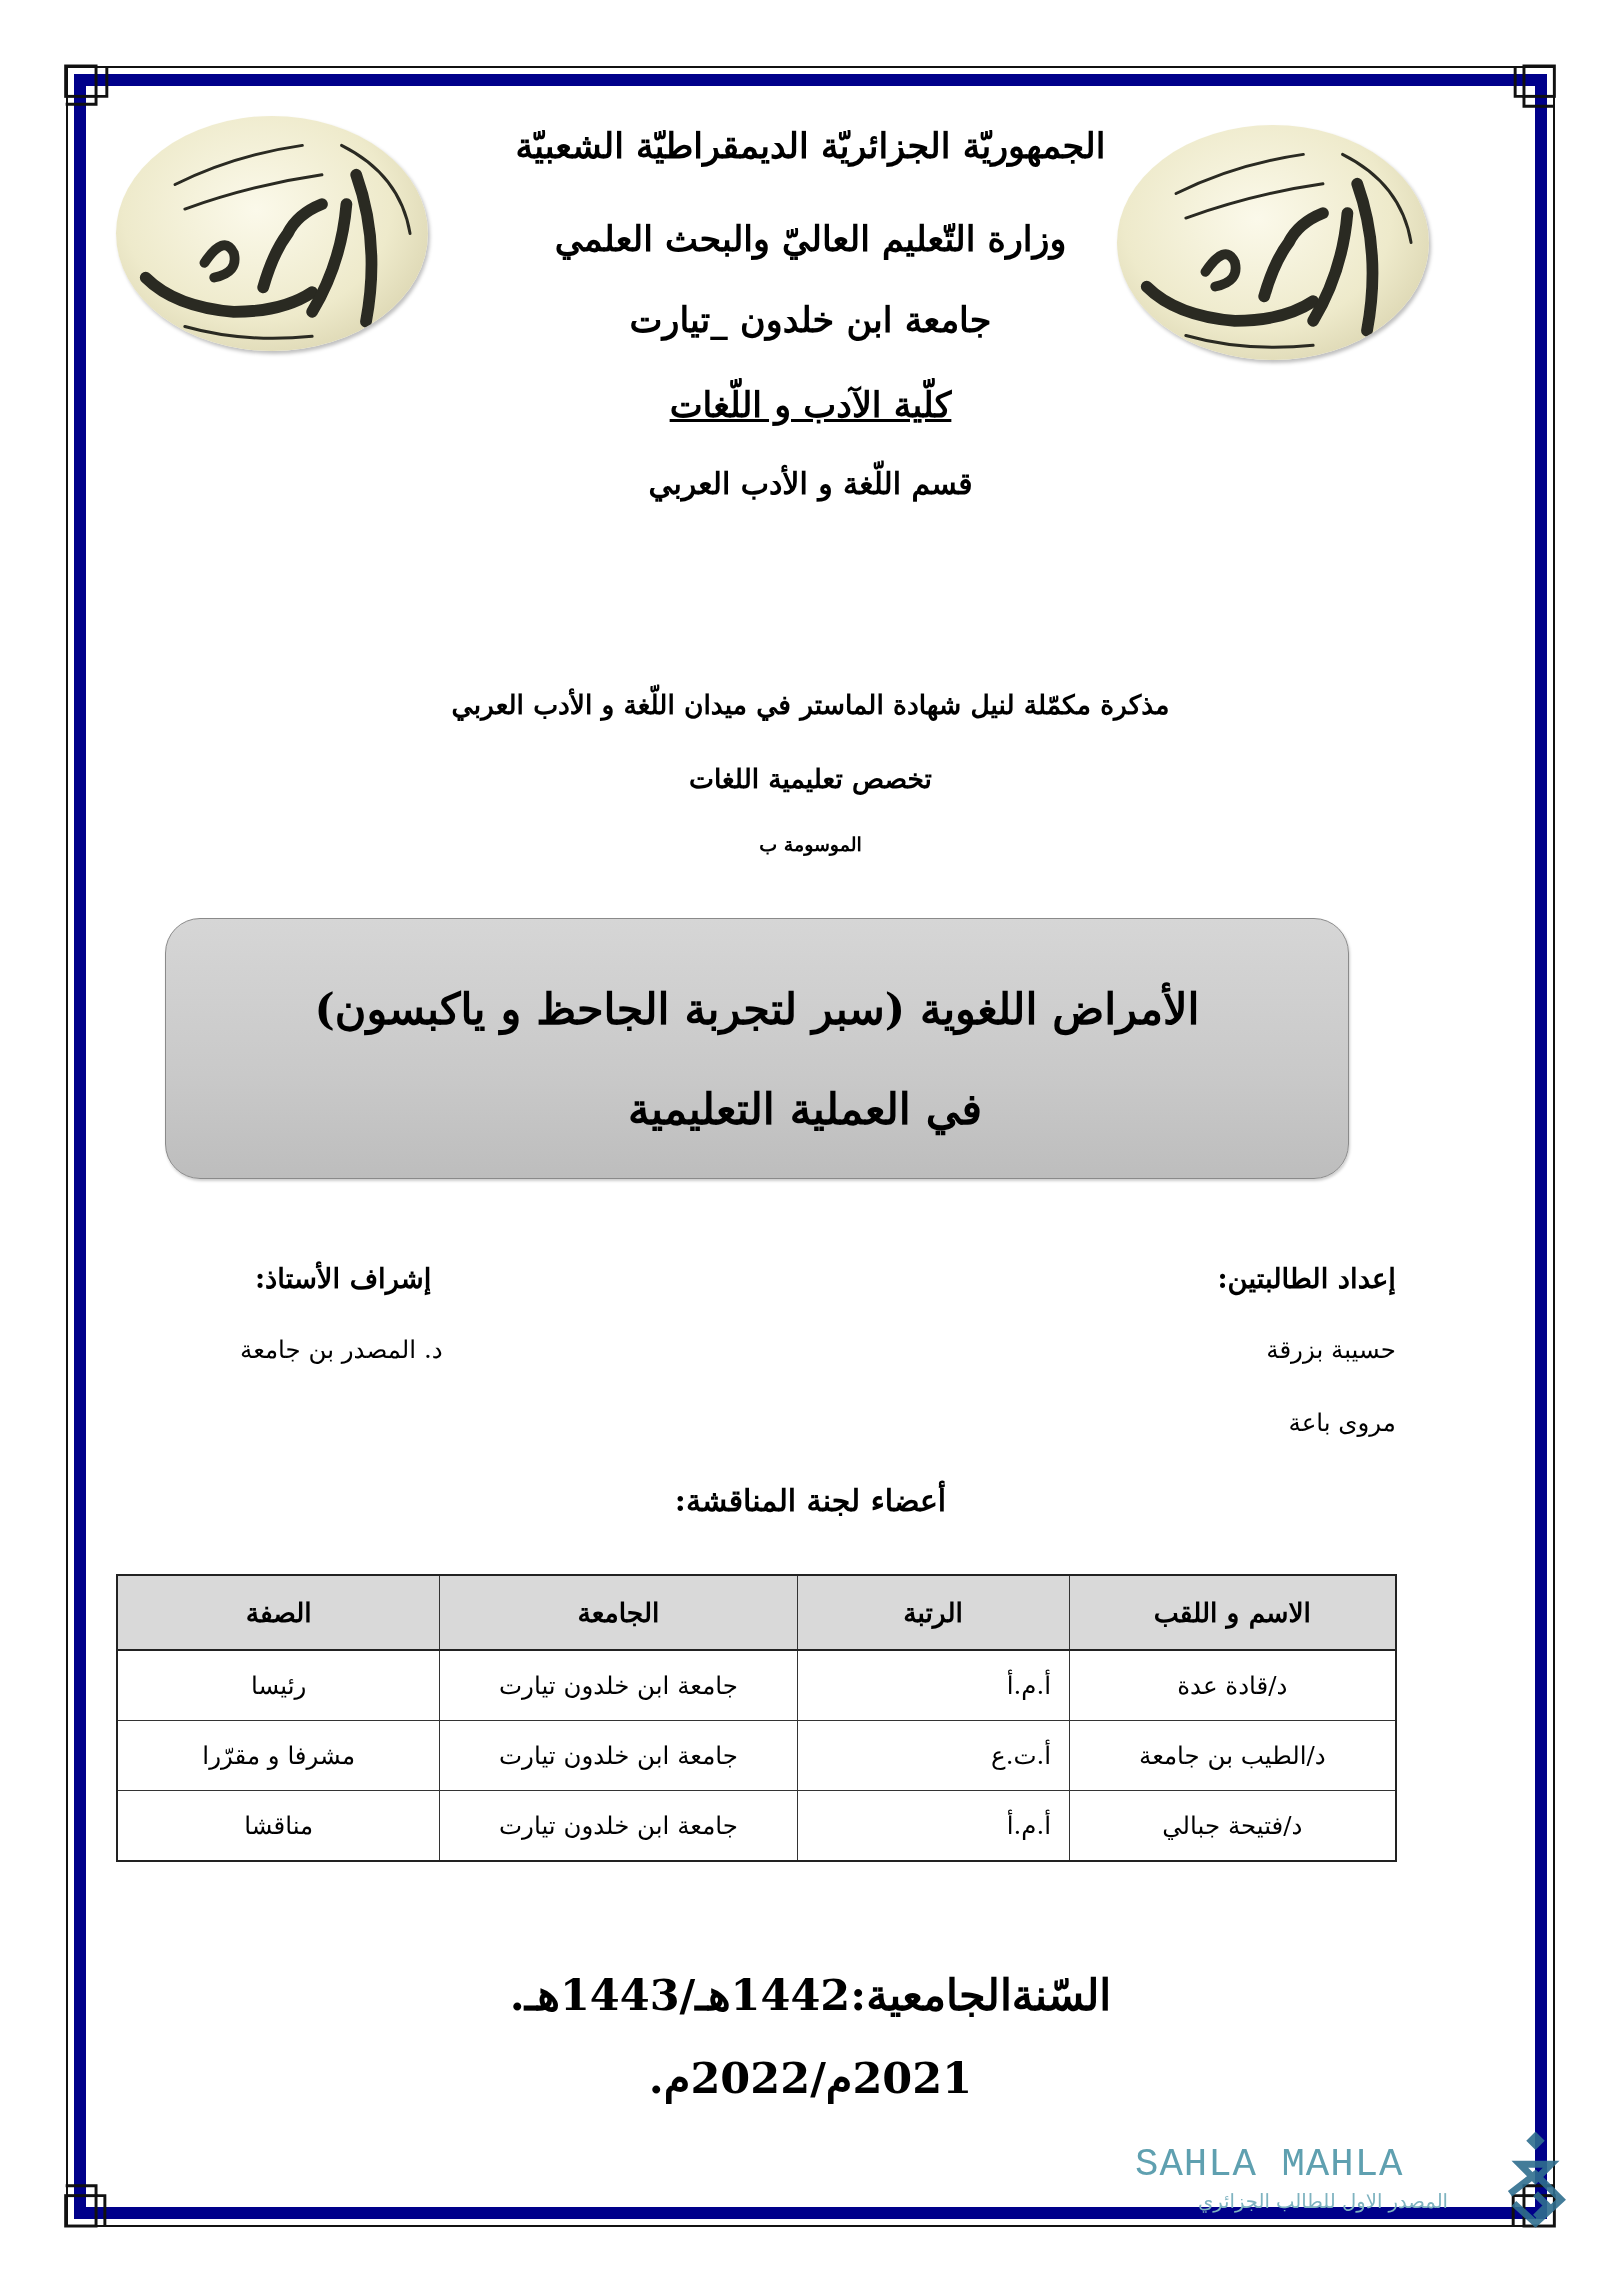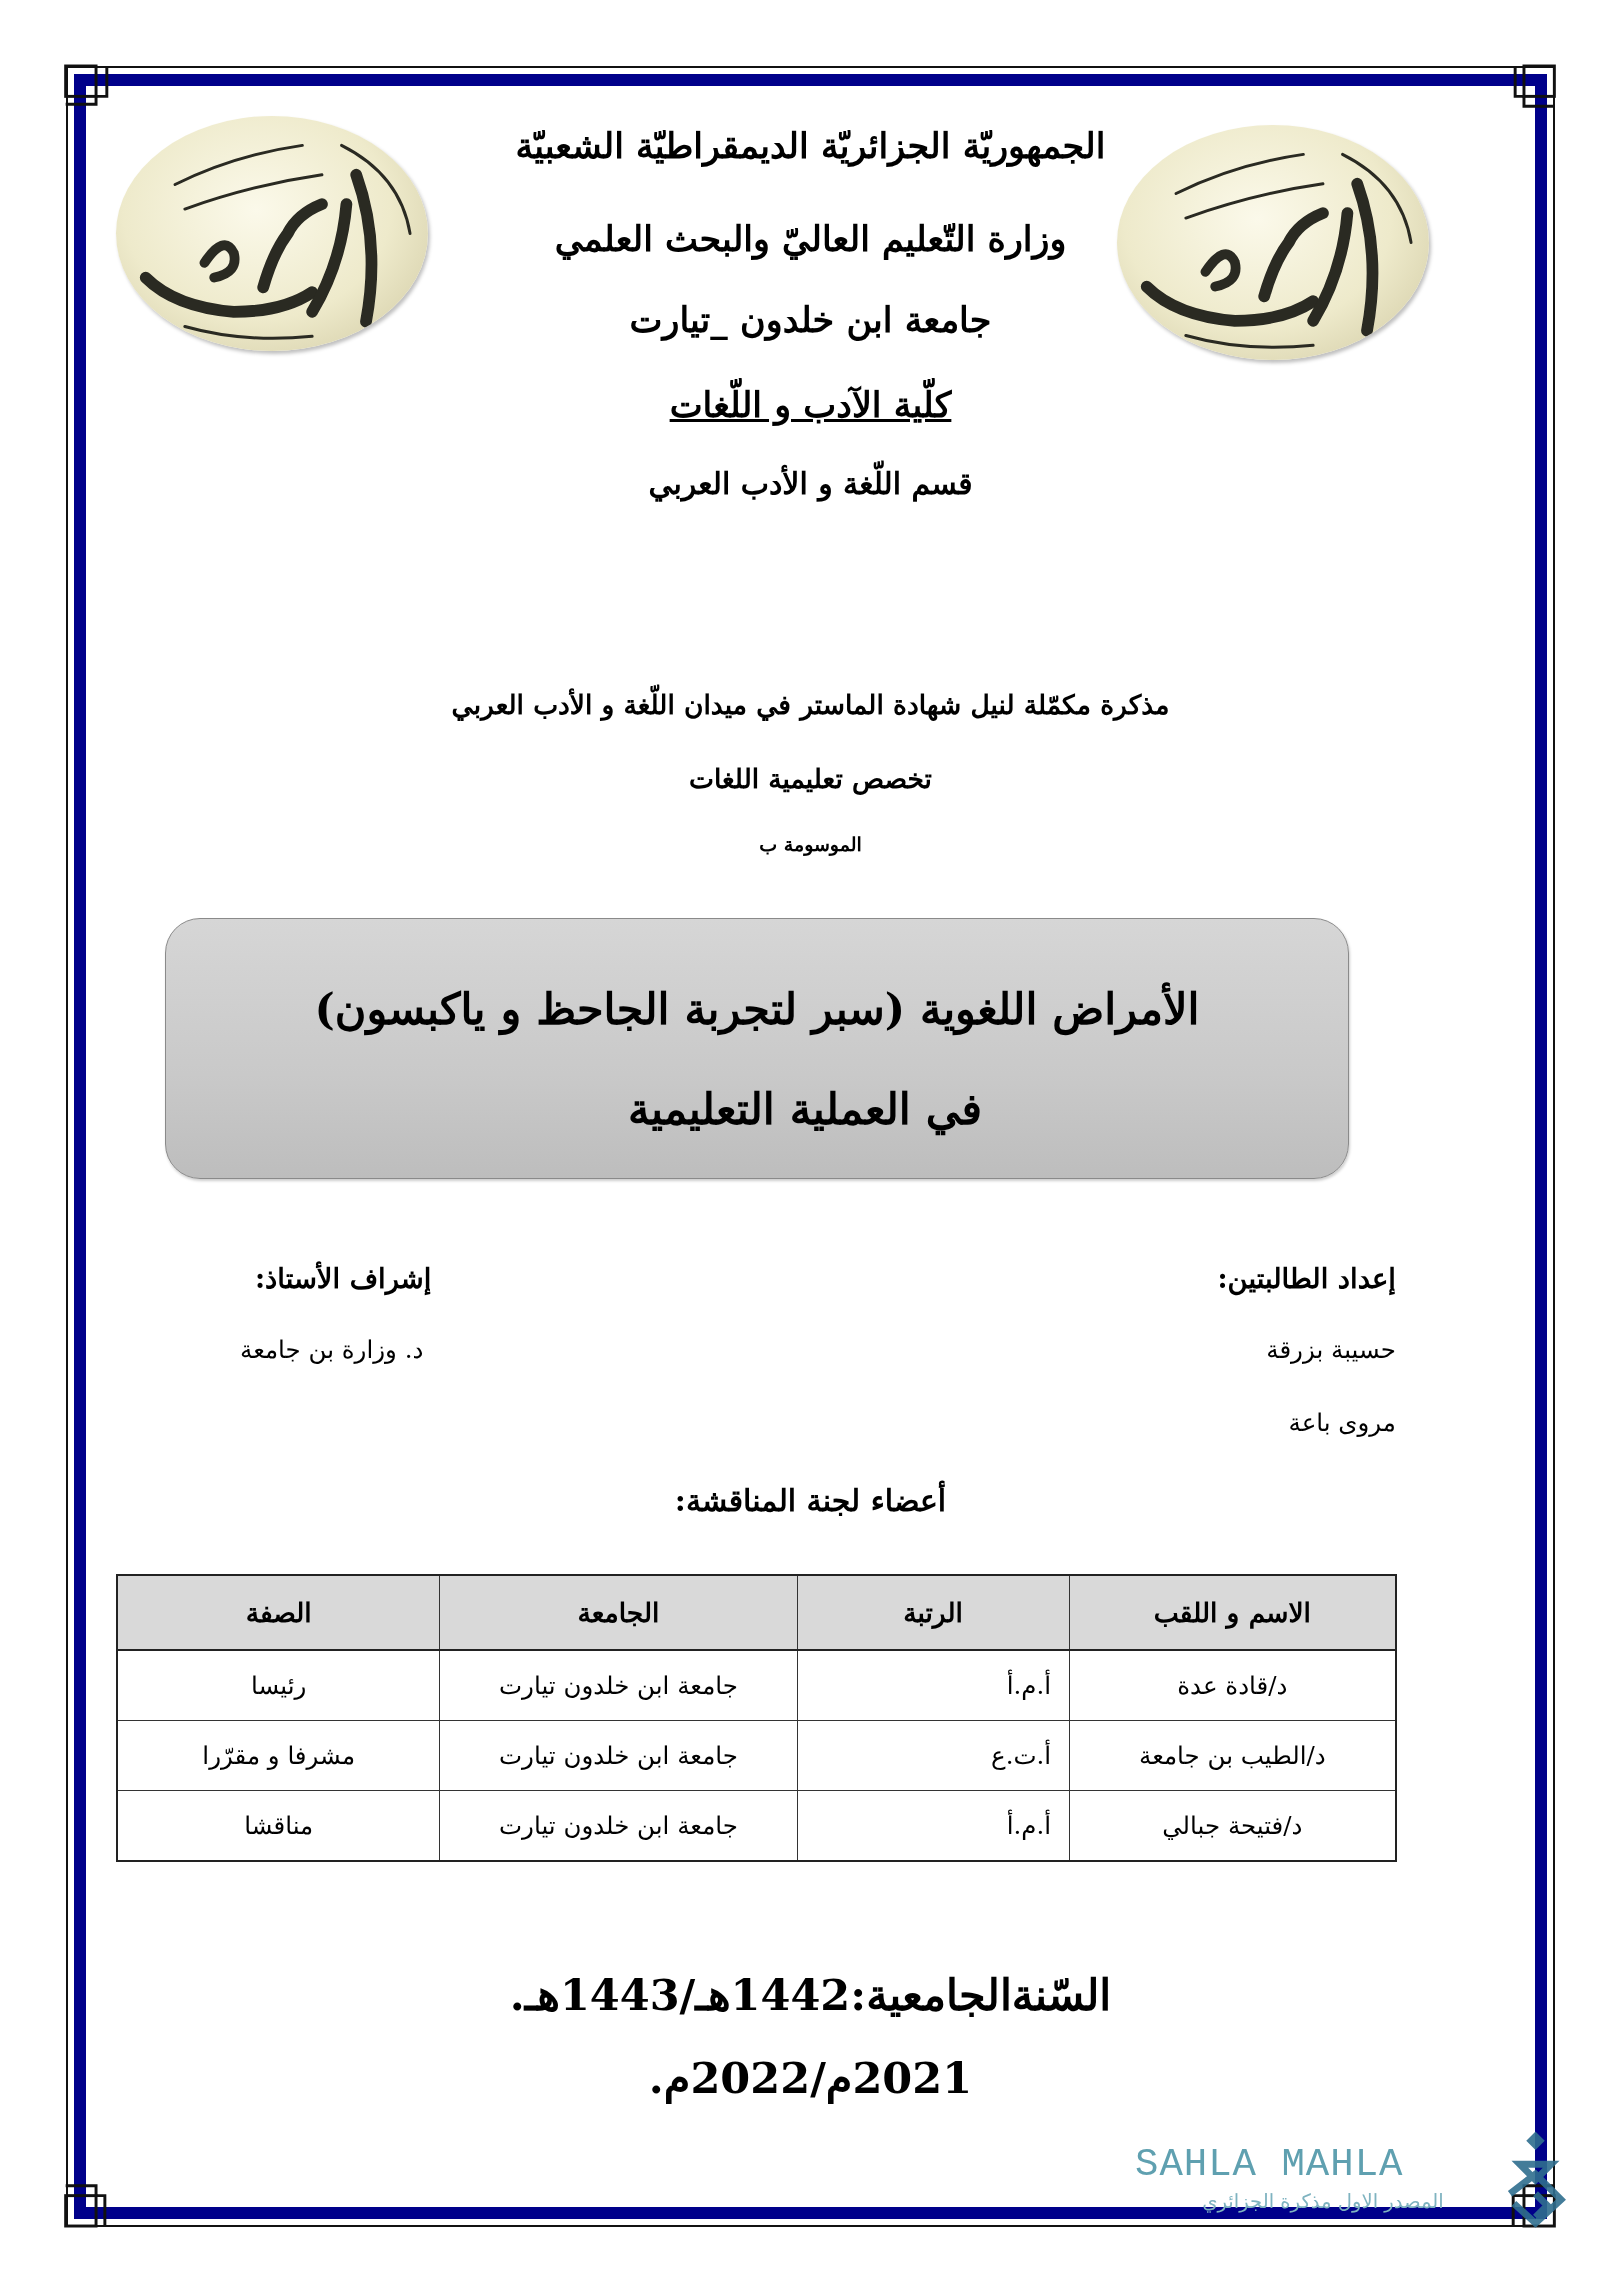--- a/index.html
+++ b/index.html
@@ -135,21 +135,21 @@
 
 <div class="title-box">
   <div class="title-line l1 rtl">الأمراض اللغوية  (سبر لتجربة الجاحظ و ياكبسون)</div>
   <div class="title-line l2 rtl">في العملية التعليمية</div>
 </div>
 
 <div class="abs rtl lbl-students">إعداد الطالبتين:</div>
 <div class="abs rtl lbl-super">إشراف الأستاذ:</div>
 <div class="abs rtl student1">حسيبة  بزرقة</div>
 <div class="abs rtl student2">مروى باعة</div>
-<div class="abs rtl supervisor">د. وزارة بن جامعة</div>
+<div class="abs rtl supervisor">د. المصدر بن جامعة</div>
 
 <div class="abs rtl committee-title">أعضاء لجنة المناقشة:</div>
 
 <table class="committee rtl">
   <thead>
     <tr>
       <th class="col-name">الاسم و اللقب</th>
       <th class="col-rank">الرتبة</th>
       <th class="col-univ">الجامعة</th>
       <th class="col-role">الصفة</th>
@@ -174,21 +174,21 @@
       <td>جامعة ابن خلدون تيارت</td>
       <td>مناقشا</td>
     </tr>
   </tbody>
 </table>
 
 <div class="center-line rtl year1">السّنةالجامعية:1442هـ/1443هـ.</div>
 <div class="center-line rtl year2">2021م/2022م.</div>
 
 <div class="wm-text">SAHLA MAHLA</div>
-<div class="wm-sub">المصدر الاول مذكرة الجزائري</div>
+<div class="wm-sub">المصدر الاول للطالب الجزائري</div>
 <svg class="wm-logo" viewBox="0 0 72 110">
   <g fill="none" stroke="#2f6e8f" stroke-width="7" stroke-linejoin="miter" opacity="0.9">
     <path d="M36 8 L44 16 L36 24 L28 16 Z" fill="#2f6e8f" stroke-width="2"></path>
     <path d="M20 40 L52 40 L36 56 Z"></path>
     <path d="M10 70 L36 50 L62 76 L36 100 L14 80"></path>
     <path d="M36 70 L48 82 L36 94"></path>
   </g>
 </svg>
 
 

